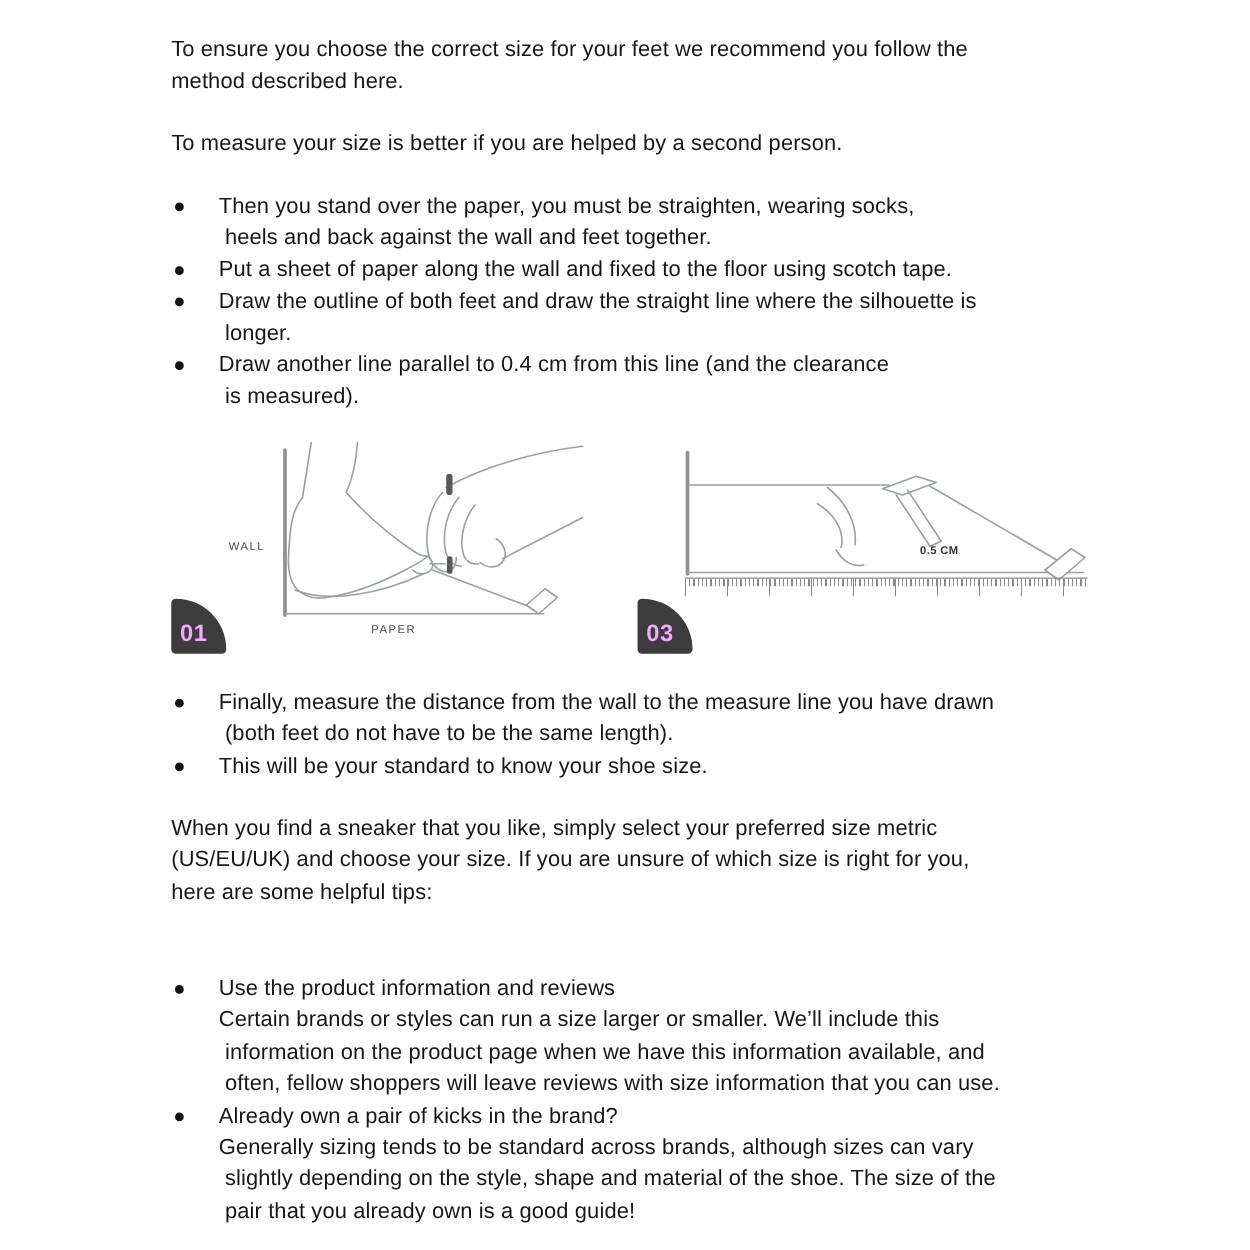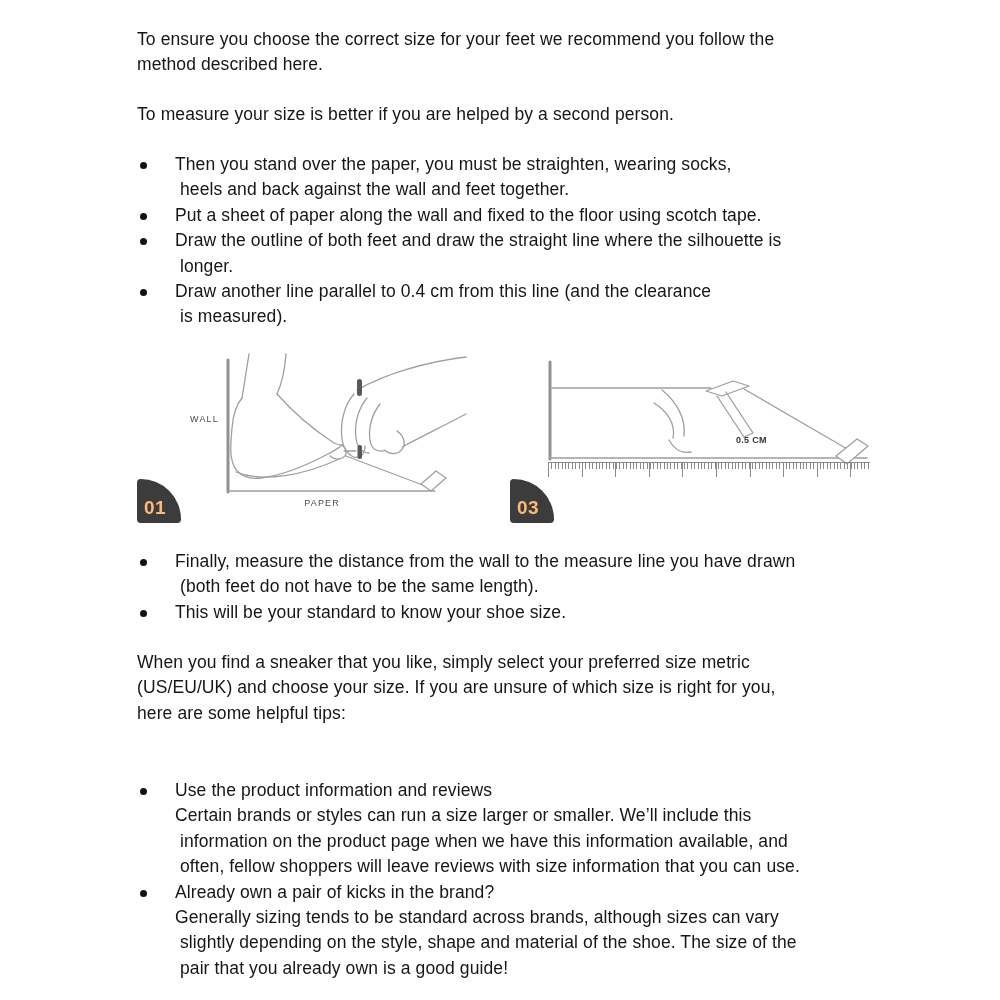--- a/index.html
+++ b/index.html
@@ -33,22 +33,22 @@
   .tip-gap { margin-top: 25px; }
 
   .figure { position: absolute; }
   .figure svg { display: block; }
   .figlabel {
     position: absolute;
     font-size: 9px;
     letter-spacing: 1.2px;
     color: #4a4a4a;
   }
-  .wall-lbl  { left: 50px;  top: 62px;  width: 36px; text-align: right; }
-  .paper-lbl { left: 157px; top: 146px; width: 50px; text-align: right; }
+  .wall-lbl  { left: 50px;  top: 80px;  width: 36px; text-align: left; }
+  .paper-lbl { left: 157px; top: 146px; width: 50px; text-align: center; }
   .clearance-lbl {
     left: 231px; top: 83px;
     font-weight: bold;
     letter-spacing: 0.3px;
     color: #333333;
   }
 
   .ruler {
     position: absolute;
     left: 43px; top: 110px;
@@ -68,21 +68,21 @@
     background: #3c3c3c;
     border-radius: 4px;
     border-top-right-radius: 100%;
     display: flex;
     align-items: flex-end;
     justify-content: flex-start;
     padding: 0;
     box-sizing: border-box;
   }
   .badge span {
-    color: #fdba74;
+    color: #f0abfc;
     font-weight: bold;
     font-size: 19px;
     letter-spacing: 0.5px;
     margin: 0 0 4px 7px;
   }
 </style>
 </head>
 <body>
 
 <div class="page">

